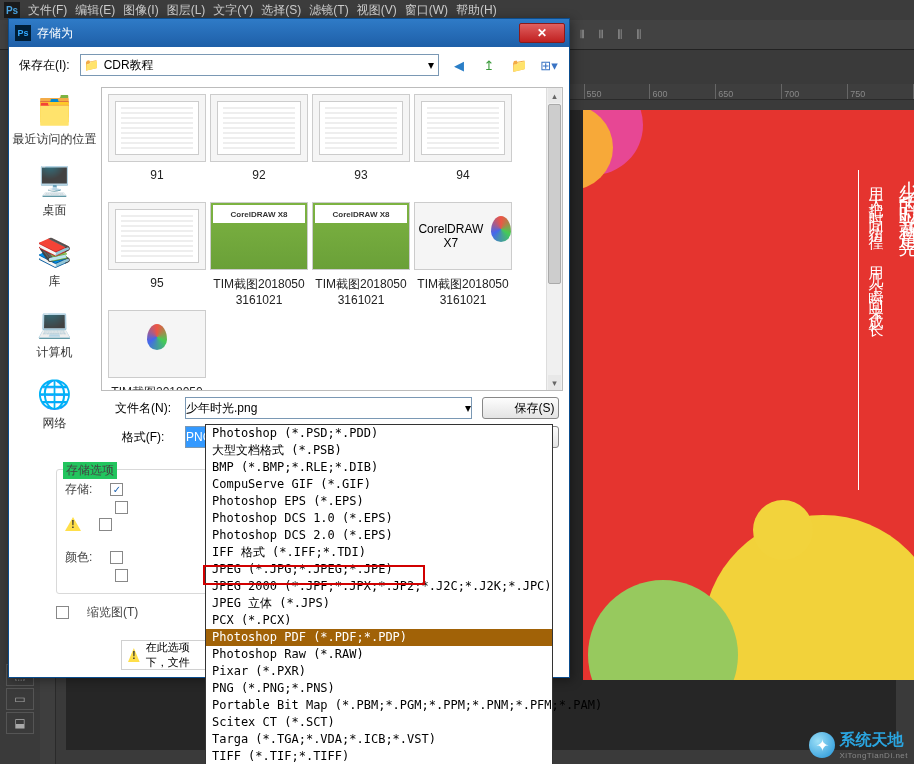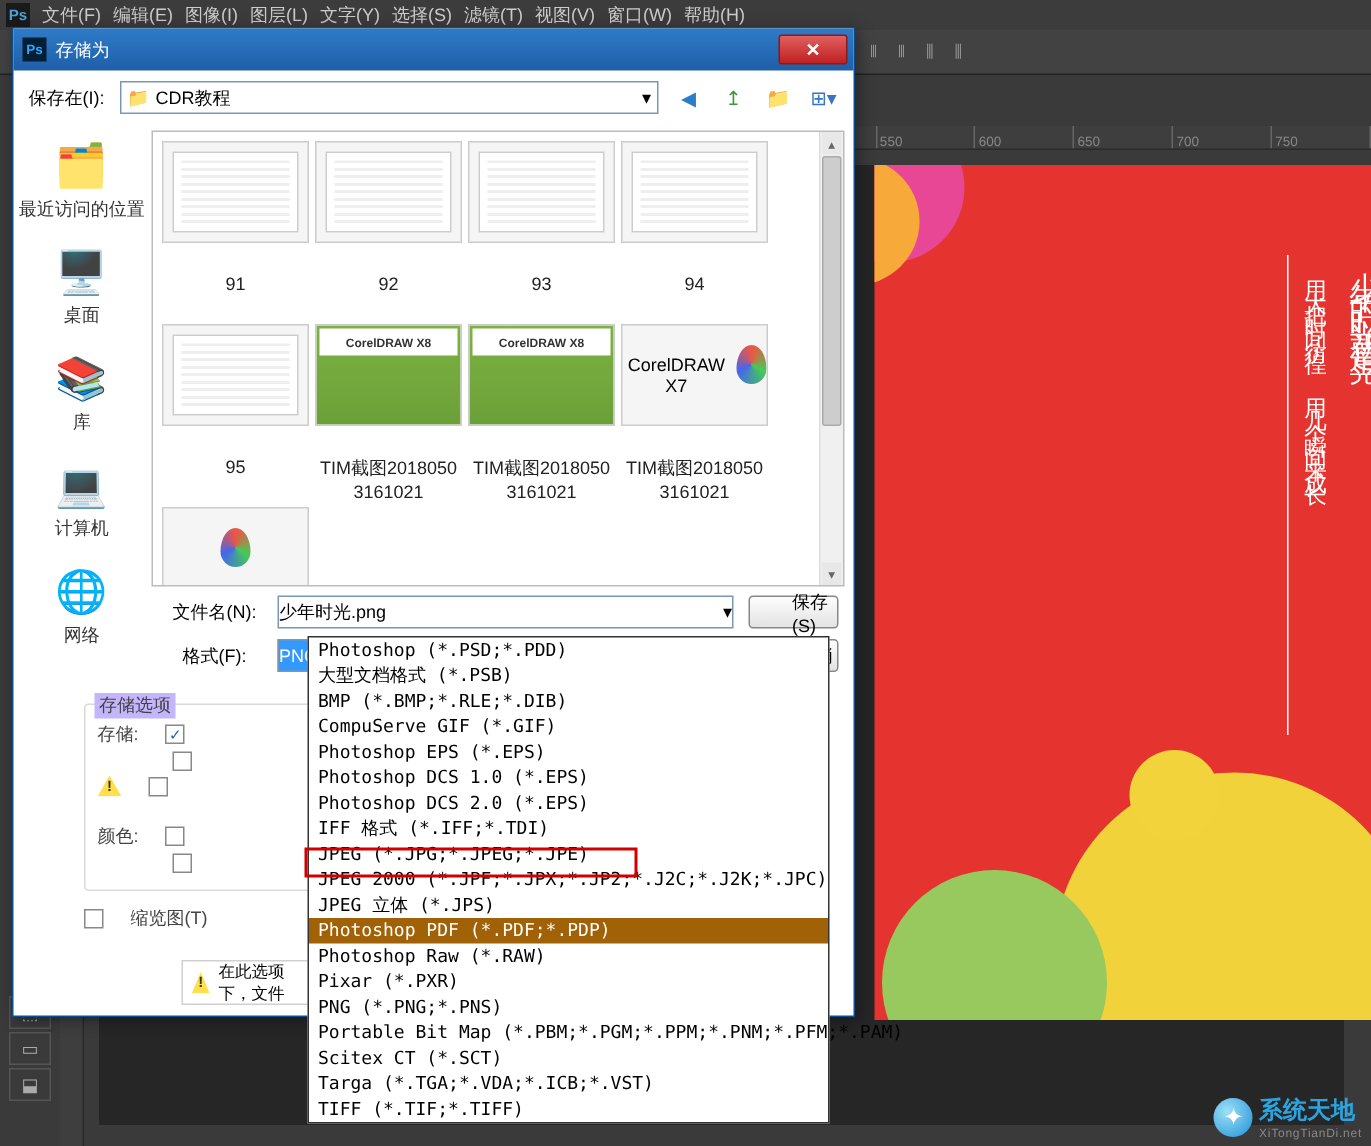--- a/index.html
+++ b/index.html
@@ -48,40 +48,40 @@
   .thumb { width: 98px; text-align: center; }
   .thumb-img { width: 98px; height: 68px; border: 1px solid #ccc; background: #f5f5f5; position: relative; overflow: hidden; }
   .thumb-img.dlg::before { content:''; position:absolute; inset:6px; border:1px solid #ccc; background:#fff; }
   .thumb-img.dlg::after { content:''; position:absolute; inset:12px; background: repeating-linear-gradient(#eee,#eee 2px,#fff 2px,#fff 5px); }
   .thumb-img.corel { background: linear-gradient(#7db342,#6aa038); display:flex; align-items:center; justify-content:center; color:#fff; font-size:7px; font-weight:bold;}
   .thumb-img.corel::before { content:''; position:absolute; top:2px; left:2px; right:2px; height:18px; background:#fff; }
   .thumb-img.corel span { position:relative; z-index:2; color:#333; top:-22px; font-size:8px;}
   .thumb-img.x7 { display:flex; align-items:center; justify-content:center; }
   .balloon { width: 28px; height: 40px; position:relative; }
   .balloon::before { content:''; position:absolute; top:0; left:4px; width:20px; height:26px; border-radius:50% 50% 50% 50%/60% 60% 40% 40%; background:conic-gradient(#e54,#4c5,#46e,#e54); }
-  .thumb-label { font-size: 12px; margin-top: 20px; color: #222; word-break: break-all; height: 28px; overflow: hidden; }
+  .thumb-label { font-size: 12px; margin-top: 6px; color: #222; word-break: break-all; height: 28px; overflow: hidden; }
   .scrollbar { position: absolute; top: 0; right: 0; bottom: 0; width: 16px; background: #f0f0f0; border-left: 1px solid #ddd; }
   .scroll-thumb { position: absolute; top: 16px; left: 1px; right: 1px; height: 180px; background: #cdcdcd; border: 1px solid #aaa; border-radius: 2px;}
   .scroll-btn { position:absolute; left:1px; right:1px; height:15px; background:#e8e8e8; display:flex; align-items:center; justify-content:center; font-size:9px; color:#666;}
   
   .form-rows { padding: 6px 10px 4px 102px; display: flex; flex-direction: column; gap: 7px; }
   .form-row { display: flex; align-items: center; gap: 10px; }
   .form-row label { width: 64px; font-size: 12px; text-align: center; }
   .form-row .control { flex: 1; height: 22px; border: 1px solid #7a98b4; padding: 2px 0; font-size: 12px; display:flex; align-items:center; justify-content:space-between; }
   .form-row.format .control { background:#3399ff; color:#fff; }
-  .form-btn { width: 60px; height: 22px; border: 1px solid #888; background: linear-gradient(#fdfdfd,#e3e3e3); font-size: 12px; border-radius:3px; display:flex; align-items:center; justify-content:center;padding-left:28px; }
+  .form-btn { width: 77px; height: 22px; border: 1px solid #888; background: linear-gradient(#fdfdfd,#e3e3e3); font-size: 12px; border-radius:3px; display:flex; align-items:center; justify-content:center;padding-left:28px; }
   
   .dropdown { position: absolute; top: 424px; left: 205px; width: 348px; background: #fff; border: 1px solid #333; z-index: 200; }
   .dd-item { padding: 1px 6px; font-family: SimSun, monospace; font-size: 12px; line-height: 15px; color: #000; white-space: nowrap; }
   .dd-item.sel { background: #a16207; color: #fff; }
   .red-box { position: absolute; top: 565px; left: 203px; width: 222px; height: 20px; border: 2px solid #d10000; z-index: 201; pointer-events: none; }
   
   .options-area { position: absolute; top: 450px; left: 47px; width: 154px; height: 200px; font-size: 12px; color:#444; }
   .opt-group { border: 1px solid #d9d9d9; border-radius: 3px; padding: 8px 8px 8px 8px; margin-bottom: 10px; position: relative; }
-  .opt-title { position: absolute; top: -8px; left: 6px; background: #c4b5fd; padding: 0 3px; font-size: 12px; }
+  .opt-title { position: absolute; top: -8px; left: 6px; background: #22c55e; padding: 0 3px; font-size: 12px; }
   .opt-line { display: flex; align-items: center; gap: 18px; margin: 3px 0; }
   .chk { width: 13px; height: 13px; border: 1px solid #888; background:#fff; display:flex; align-items:center; justify-content:center; font-size:10px; color:#1960b0;}
   .warn { width:16px; height:14px; background:#ffdf4a; clip-path: polygon(50% 0,100% 100%,0 100%); display:flex; align-items:center; justify-content:center; font-size:10px; font-weight:bold; color:#333;}
   .hint-box { position:absolute; top: 621px; left: 112px; width: 96px; height:30px; border:1px solid #d0d0d0; padding:3px 6px; display:flex; align-items:center; gap:6px; font-size:11px;}
   
   .watermark { position: absolute; bottom: 4px; right: 6px; display:flex; align-items:center; gap:4px; color:#fff; font-size:14px; z-index: 50;}
   .wm-icon { width:26px; height:26px; border-radius:50%; background: radial-gradient(circle at 35% 35%, #9de0f7, #1e90d6); display:flex; align-items:center; justify-content:center; color:#fff; font-size:16px;}
   .wm-text b { color:#2aa5e0; font-size:16px; }
   .wm-text span { display:block; font-size:8px; color:#888; letter-spacing:0.5px;}
 </style>
@@ -311,20 +311,21 @@
     <div class="dd-item">大型文档格式 (*.PSB)</div>
     <div class="dd-item">BMP (*.BMP;*.RLE;*.DIB)</div>
     <div class="dd-item">CompuServe GIF (*.GIF)</div>
     <div class="dd-item">Photoshop EPS (*.EPS)</div>
     <div class="dd-item">Photoshop DCS 1.0 (*.EPS)</div>
     <div class="dd-item">Photoshop DCS 2.0 (*.EPS)</div>
     <div class="dd-item">IFF 格式 (*.IFF;*.TDI)</div>
     <div class="dd-item">JPEG (*.JPG;*.JPEG;*.JPE)</div>
     <div class="dd-item">JPEG 2000 (*.JPF;*.JPX;*.JP2;*.J2C;*.J2K;*.JPC)</div>
     <div class="dd-item">JPEG 立体 (*.JPS)</div>
+    <div class="dd-item">PCX (*.PCX)</div>
     <div class="dd-item sel">Photoshop PDF (*.PDF;*.PDP)</div>
     <div class="dd-item">Photoshop Raw (*.RAW)</div>
     <div class="dd-item">Pixar (*.PXR)</div>
     <div class="dd-item">PNG (*.PNG;*.PNS)</div>
     <div class="dd-item">Portable Bit Map (*.PBM;*.PGM;*.PPM;*.PNM;*.PFM;*.PAM)</div>
     <div class="dd-item">Scitex CT (*.SCT)</div>
     <div class="dd-item">Targa (*.TGA;*.VDA;*.ICB;*.VST)</div>
     <div class="dd-item">TIFF (*.TIF;*.TIFF)</div>
   </div>
 <div class="red-box"></div>

